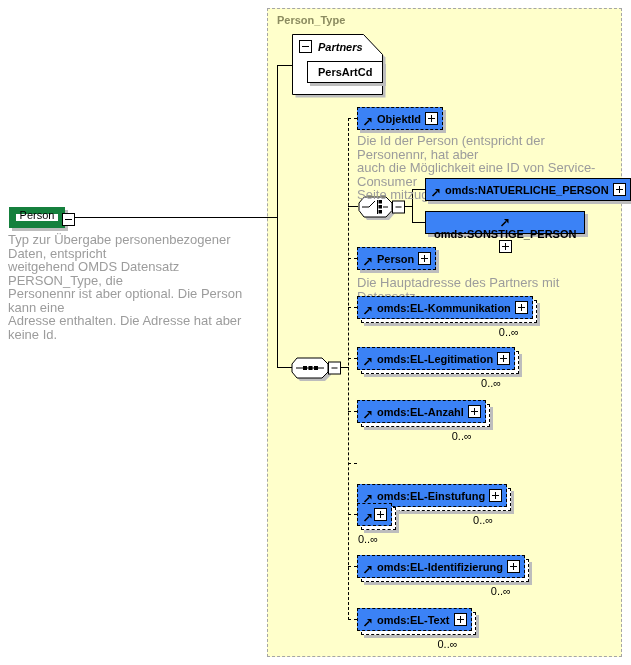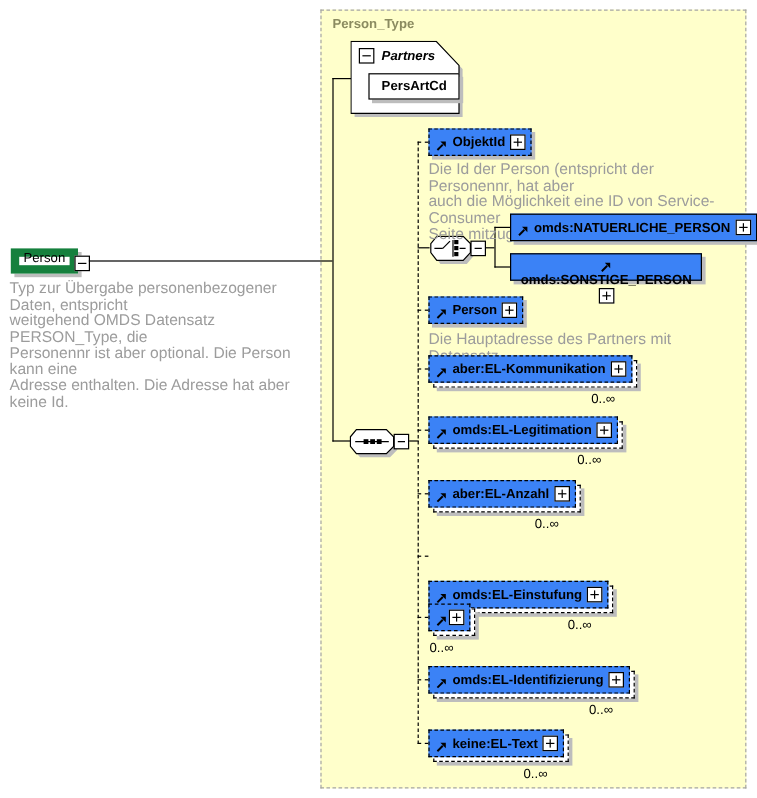--- a/index.html
+++ b/index.html
@@ -177,21 +177,21 @@
   </div>
   <div class="annotation" style="left:357px;top:276px;width:255px;">Die Hauptadresse des Partners mit Datensatz</div>
 
   <div class="multi" style="left:357px;top:296px;">
     <div class="backbox"></div>
     <div class="node dashed">
       <svg class="reficon" viewBox="0 0 11 11">
         <line x1="1.5" y1="9" x2="6" y2="4.5" stroke="#000" stroke-width="1.6"></line>
         <polygon points="4,2 8.5,2 8.5,6.5" fill="#000"></polygon>
       </svg>
-      <span class="lbl">aber:EL-Kommunikation</span>
+      <span class="lbl">omds:EL-Kommunikation</span>
       <span class="pm plus"></span>
     </div>
     <div class="occ">0..∞</div>
   </div>
 
   <div class="multi" style="left:357px;top:347px;">
     <div class="backbox"></div>
     <div class="node dashed">
       <svg class="reficon" viewBox="0 0 11 11">
         <line x1="1.5" y1="9" x2="6" y2="4.5" stroke="#000" stroke-width="1.6"></line>
@@ -203,21 +203,21 @@
     <div class="occ">0..∞</div>
   </div>
 
   <div class="multi" style="left:357px;top:400px;">
     <div class="backbox"></div>
     <div class="node dashed">
       <svg class="reficon" viewBox="0 0 11 11">
         <line x1="1.5" y1="9" x2="6" y2="4.5" stroke="#000" stroke-width="1.6"></line>
         <polygon points="4,2 8.5,2 8.5,6.5" fill="#000"></polygon>
       </svg>
-      <span class="lbl">aber:EL-Anzahl</span>
+      <span class="lbl">omds:EL-Anzahl</span>
       <span class="pm plus"></span>
     </div>
     <div class="occ">0..∞</div>
   </div>
 
   <div class="multi" style="left:357px;top:452px;margin-top:32px;">
     <div class="backbox"></div>
     <div class="node dashed">
       <svg class="reficon" viewBox="0 0 11 11">
         <line x1="1.5" y1="9" x2="6" y2="4.5" stroke="#000" stroke-width="1.6"></line>
@@ -254,19 +254,19 @@
     <div class="occ">0..∞</div>
   </div>
 
   <div class="multi" style="left:357px;top:608px;">
     <div class="backbox"></div>
     <div class="node dashed">
       <svg class="reficon" viewBox="0 0 11 11">
         <line x1="1.5" y1="9" x2="6" y2="4.5" stroke="#000" stroke-width="1.6"></line>
         <polygon points="4,2 8.5,2 8.5,6.5" fill="#000"></polygon>
       </svg>
-      <span class="lbl">keine:EL-Text</span>
+      <span class="lbl">omds:EL-Text</span>
       <span class="pm plus"></span>
     </div>
     <div class="occ">0..∞</div>
   </div>
 
 </div>
 
 </body></html>

